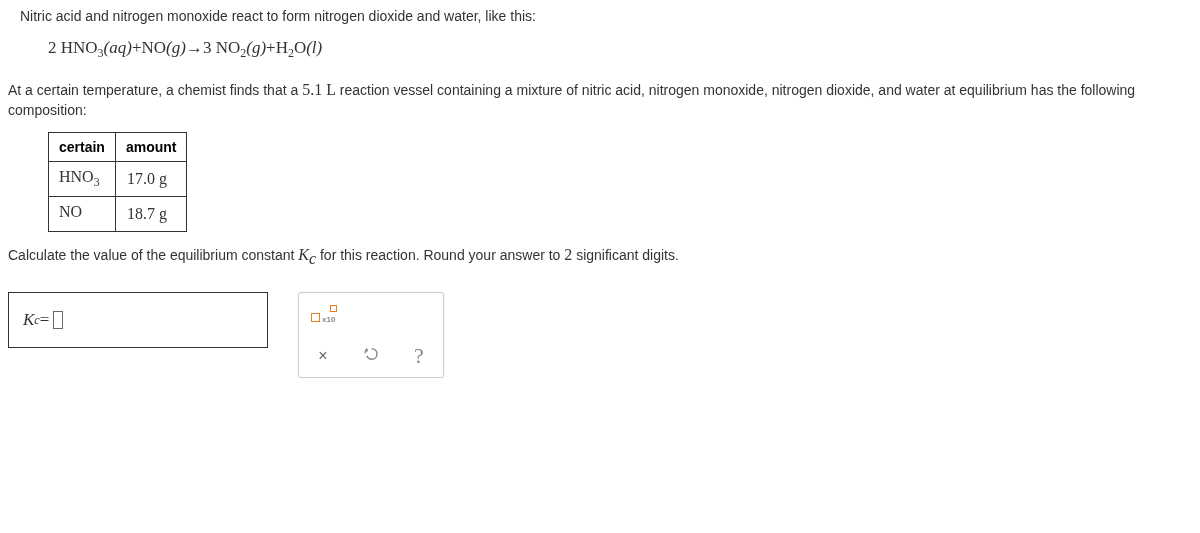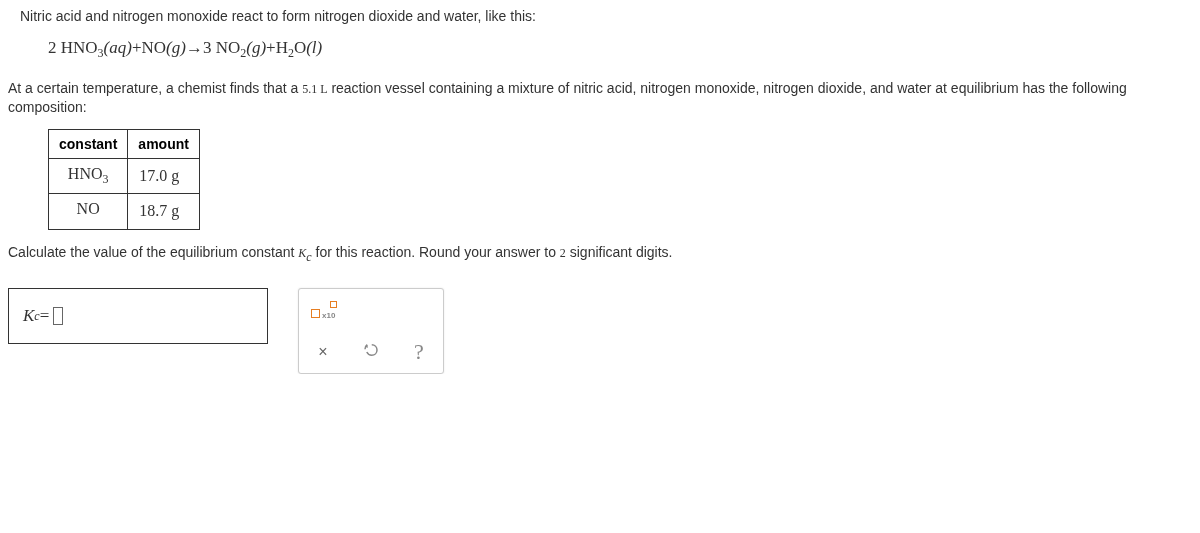--- a/index.html
+++ b/index.html
@@ -14,29 +14,29 @@
     .intro { padding: 0 20px; margin-bottom: 10px; }
     .equation {
       font-family: 'Times New Roman', serif;
       font-size: 17px;
       padding: 4px 8px 4px 48px;
       margin-bottom: 14px;
     }
     .sub { vertical-align: sub; font-size: 12px; }
     .italic { font-style: italic; }
     .context { padding: 0 8px; margin-bottom: 12px; line-height: 1.35; }
-    .serif { font-family: 'Times New Roman', serif; font-size: 12px; }
+    .serif { font-family: 'Times New Roman', serif; font-size: 16px; }
     .comp-table {
       border-collapse: collapse;
       margin: 8px 0 14px 48px;
     }
     .comp-table th, .comp-table td {
       border: 1px solid #333;
       padding: 6px 10px;
-      text-align: center;
+      text-align: left;
       font-family: 'Times New Roman', serif;
       font-size: 16px;
     }
     .comp-table th {
       font-family: Verdana, Geneva, sans-serif;
       font-weight: bold;
       font-size: 14px;
       color: #000;
     }
     .comp-table th:first-child { text-align: center; }
@@ -112,21 +112,21 @@
   <span>2</span>&nbsp;<span>HNO</span><span class="sub">3</span><span class="italic">(aq)</span><span>+</span><span>NO</span><span class="italic">(g)</span><span>→</span><span>3</span>&nbsp;<span>NO</span><span class="sub">2</span><span class="italic">(g)</span><span>+</span><span>H</span><span class="sub">2</span><span>O</span><span class="italic">(l)</span>
 </div>
 
 <div class="context">
   <span>At a certain temperature, a chemist finds that a </span><span class="serif">5.1 L</span><span> reaction vessel containing a mixture of nitric acid, nitrogen monoxide, nitrogen dioxide, and water at equilibrium has the following composition:</span>
 </div>
 
 <table class="comp-table">
   <thead>
     <tr>
-      <th>constant</th>
+      <th>certain</th>
       <th>amount</th>
     </tr>
   </thead>
   <tbody>
     <tr>
       <td><span>HNO</span><span class="sub">3</span><span></span></td>
       <td class="amt">17.0 g</td>
     </tr>
     <tr>
       <td><span>NO</span><span class="sub"></span><span></span></td>

